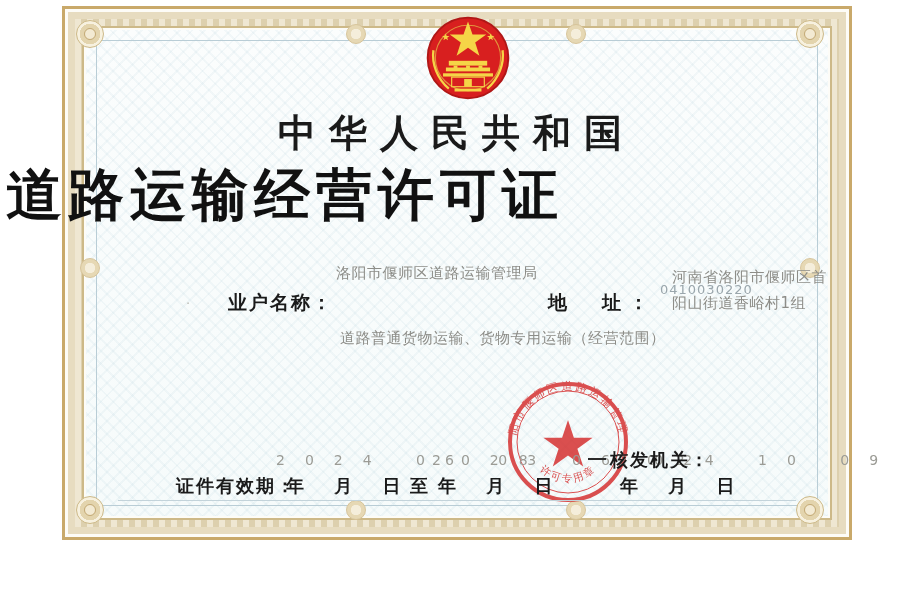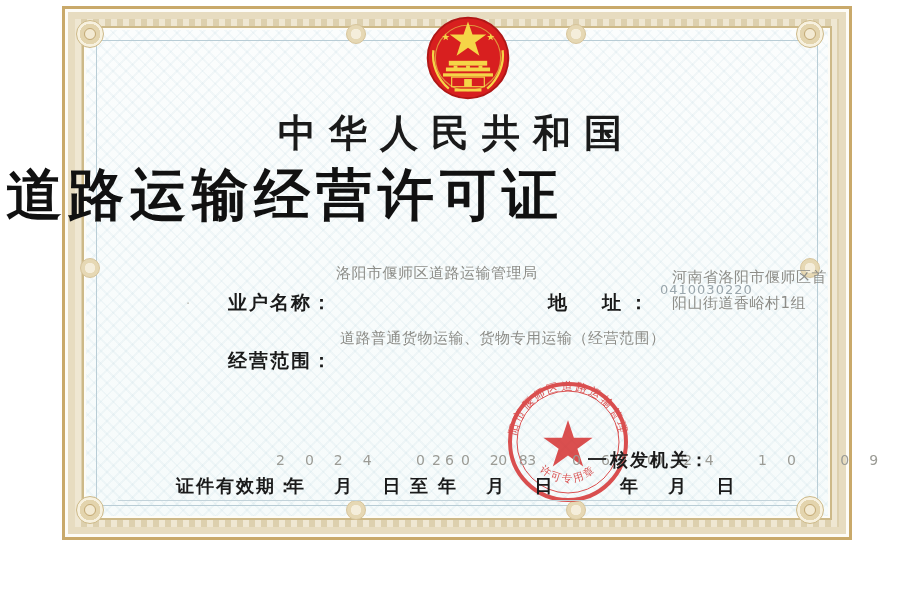--- a/index.html
+++ b/index.html
@@ -335,21 +335,20 @@
   <div class="serial-number">0410030220</div>
 
   <div class="ghost-left">·</div>
 
   <div class="field-label lbl-name">业户名称：</div>
   <div class="field-value val-name">洛阳市偃师区道路运输管理局</div>
 
   <div class="field-label lbl-addr">地　址：</div>
   <div class="field-value val-addr">河南省洛阳市偃师区首阳山街道香峪村1组</div>
 
-  <div class="field-label lbl-scope">经营范围：</div>
   <div class="field-value val-scope">道路普通货物运输、货物专用运输（经营范围）</div>
 
   <div class="stamp">
     <svg viewBox="0 0 140 140" width="140" height="140" aria-hidden="true" opacity="0.82">
       <defs>
         <path id="arcTop" d="M 18,70 A 52,52 0 0 1 122,70"></path>
         <path id="arcBot" d="M 30,70 A 40,40 0 0 0 110,70"></path>
       </defs>
       <circle cx="70" cy="70" r="58" fill="none" stroke="#d42a2a" stroke-width="4"></circle>
       <circle cx="70" cy="70" r="51" fill="none" stroke="#d42a2a" stroke-width="1"></circle>

